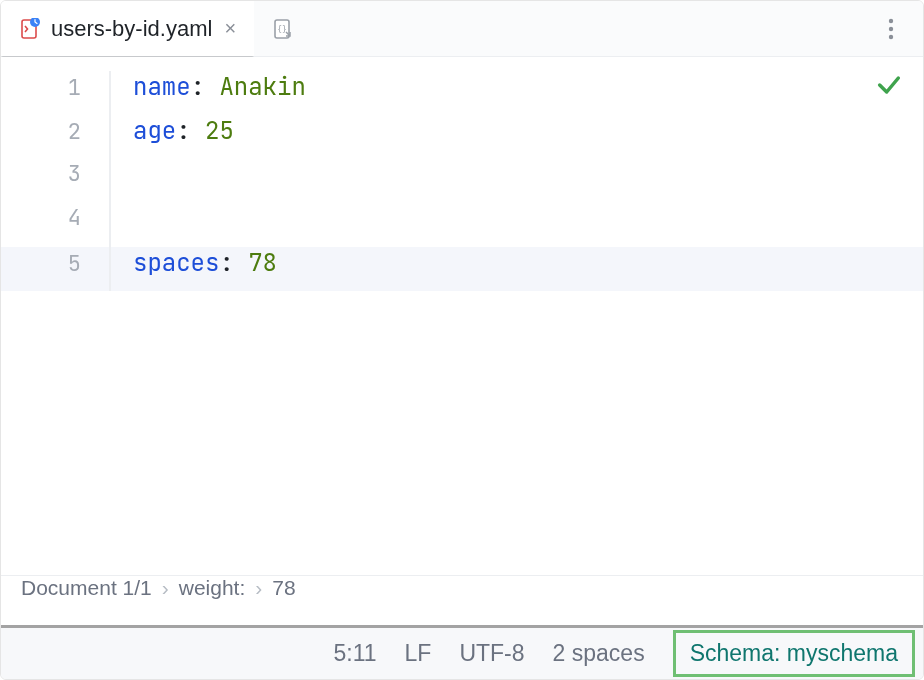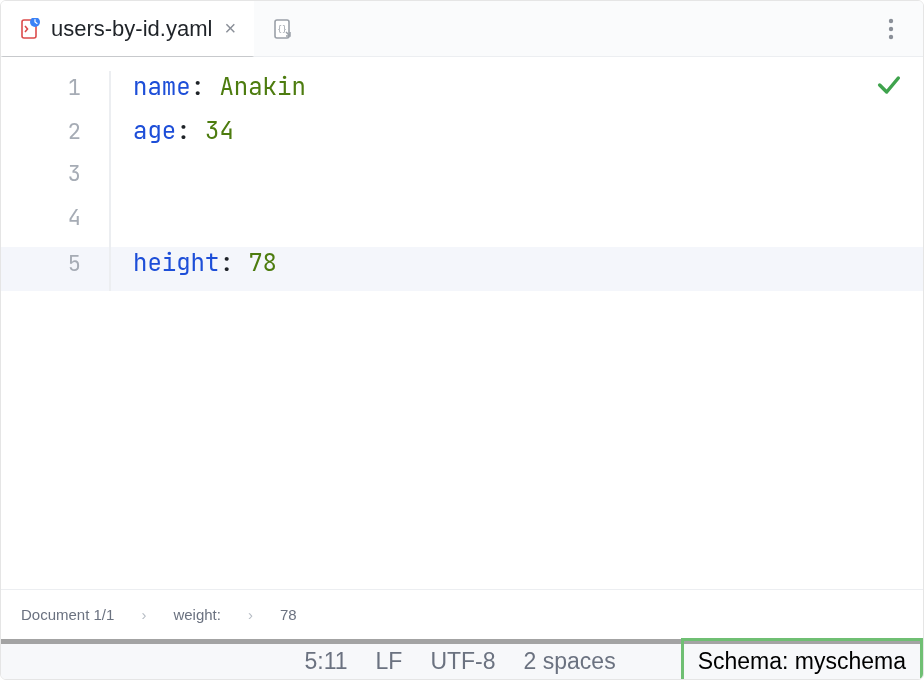--- a/index.html
+++ b/index.html
@@ -15,25 +15,25 @@
     .valid-check { position:absolute; top:14px; right:20px; color:#3fa34d; }
     .lines { padding-top:14px; }
     .line { display:flex; align-items:baseline; height:44px; }
     .line.current { background:#f4f6fb; }
     .gutter { width:108px; text-align:right; padding-right:28px; color:#a6acb5; user-select:none; font-size:22px; }
     .gutter-border { width:2px; background:#eceef1; height:100%; align-self:stretch; }
     .code { padding-left:22px; white-space:pre; }
     .key { color:#1d4ed8; }
     .punct { color:#1f2328; }
     .val { color:#4d7c0f; }
-    .breadcrumb { display:flex; align-items:center; gap:27px; height:50px; padding:0 20px; font-size:15px; color:#6b7280; border-top:1px solid #eceef1; }
+    .breadcrumb { display:flex; gap:10px; height:50px; padding:0 20px; font-size:21px; color:#6b7280; border-top:1px solid #eceef1; }
     .breadcrumb .sep { color:#b6bcc4; }
-    .status-bar { display:flex; align-items:center; justify-content:flex-end; gap:28px; height:40px; padding:0 0 0 20px; font-size:23px; color:#6b7280; background:#f7f8fa; border-top:5px solid #a3a3a3; }
+    .status-bar { display:flex; align-items:center; justify-content:flex-end; gap:28px; height:54px; padding:0 8px 0 20px; font-size:23px; color:#6b7280; background:#f7f8fa; border-top:3px solid #a3a3a3; }
     .status-item { cursor:pointer; }
-    .schema-box { border:3px solid #6fbf73; padding:7px 14px; color:#000000; cursor:pointer;margin-left:37px; }
+    .schema-box { border:3px solid #6fbf73; padding:7px 14px; color:#0f766e; cursor:pointer; }
   </style>
 </head>
 <body>
 
 <div class="tab-bar">
   <div class="tab active">
     <span class="icon">
       <svg width="22" height="22" viewBox="0 0 22 22">
         <rect x="3" y="2" width="14" height="18" rx="2" fill="#fff" stroke="#db4b4b" stroke-width="1.6"></rect>
         <path d="M6 8 L8.5 11 L6 14" stroke="#db4b4b" stroke-width="1.6" fill="none"></path>
@@ -70,34 +70,34 @@
   </div>
   <div class="lines">
     <div class="line">
       <span class="gutter">1</span>
       <span class="gutter-border"></span>
       <span class="code"><span class="key">name</span><span class="punct">: </span><span class="val">Anakin</span></span>
     </div>
     <div class="line">
       <span class="gutter">2</span>
       <span class="gutter-border"></span>
-      <span class="code"><span class="key">age</span><span class="punct">: </span><span class="val">34</span></span>
+      <span class="code"><span class="key">age</span><span class="punct">: </span><span class="val">25</span></span>
     </div>
     <div class="line">
       <span class="gutter">3</span>
       <span class="gutter-border"></span>
     </div>
     <div class="line">
       <span class="gutter">4</span>
       <span class="gutter-border"></span>
     </div>
     <div class="line current">
       <span class="gutter">5</span>
       <span class="gutter-border"></span>
-      <span class="code"><span class="key">height</span><span class="punct">: </span><span class="val">78</span></span>
+      <span class="code"><span class="key">spaces</span><span class="punct">: </span><span class="val">78</span></span>
     </div>
   </div>
 </div>
 
 <div class="breadcrumb">
   <span>Document 1/1</span>
   <span class="sep">›</span>
   <span>weight:</span>
   <span class="sep">›</span>
   <span>78</span>

